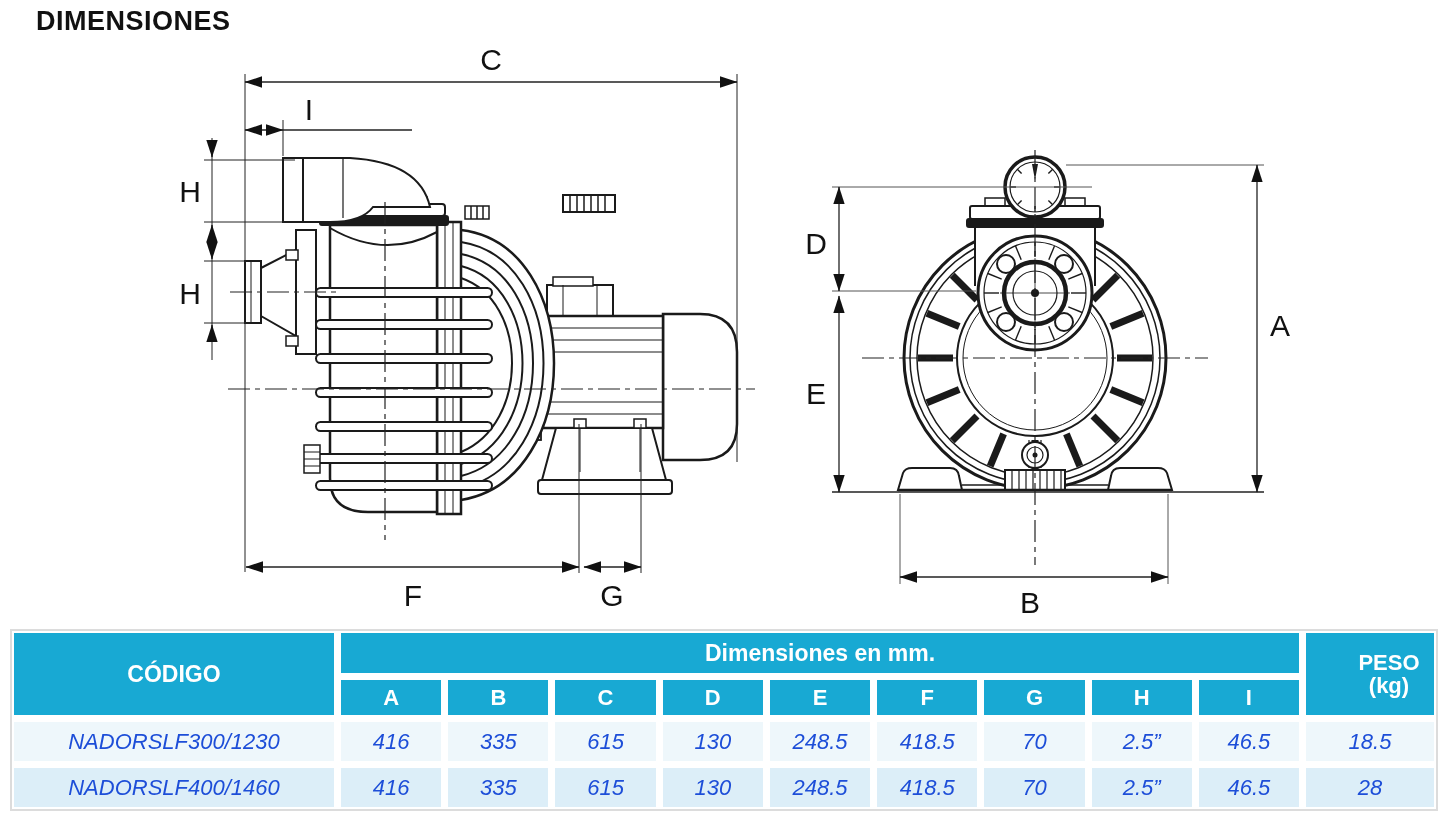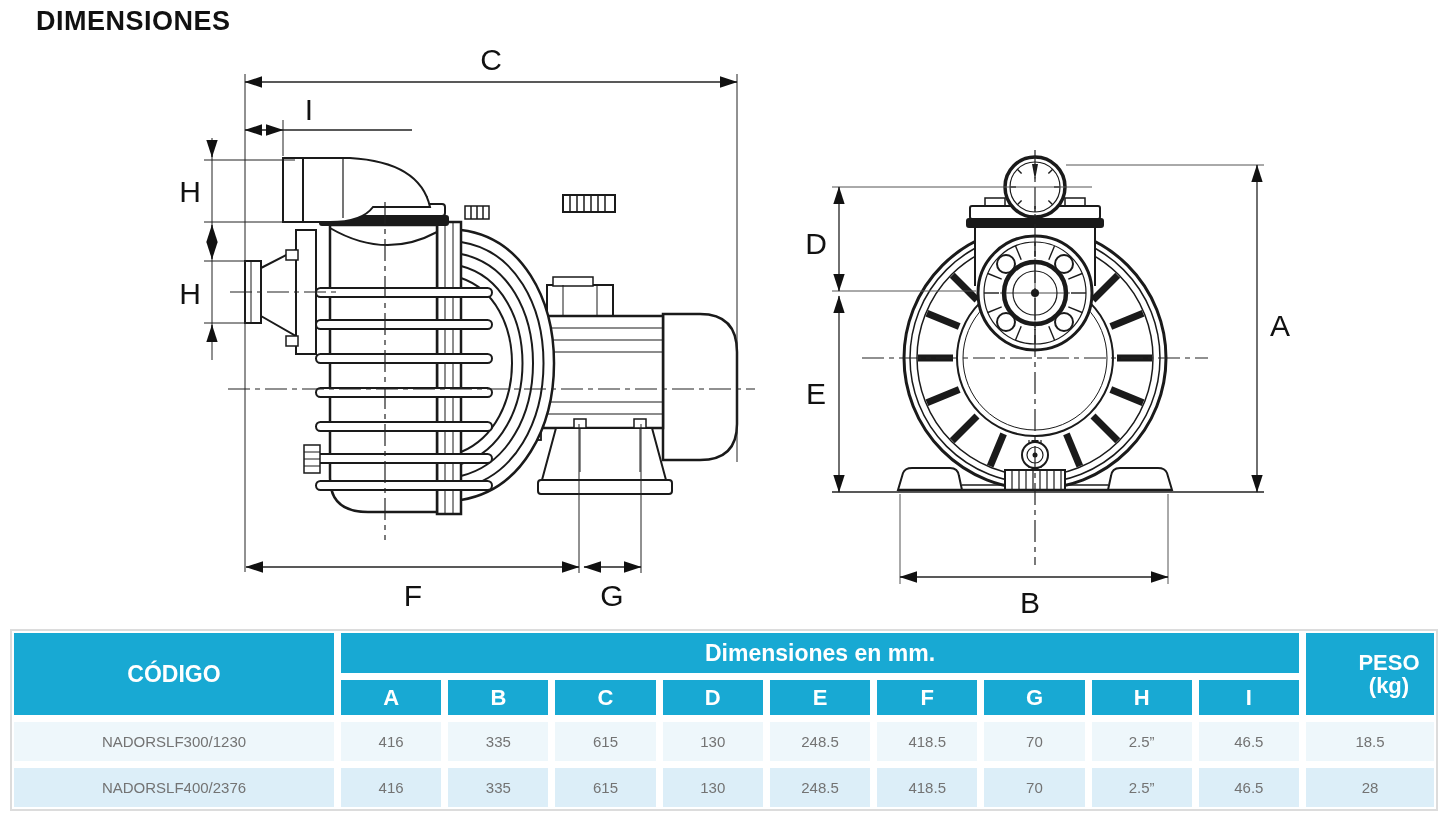--- a/index.html
+++ b/index.html
@@ -26,21 +26,21 @@
     grid-template-rows:40px 35px 39px 39px;
     gap:7px;
   }
   .hd{
     background:#18a9d3;color:#fff;font-weight:bold;
     display:flex;align-items:center;justify-content:center;
     font-size:22px;text-align:center;line-height:1.05;
   }
   .cell{
     display:flex;align-items:center;justify-content:center;
-    font-size:15px;color:#737373;
+    font-size:22px;color:#1d4ed8;font-style:italic;
   }
   .r1{background:#eef7fb;}
   .r2{background:#dceef8;}
   .span-rows{grid-row:1/3;}
   .span-cols{grid-column:2/11;}
   .peso-hd{grid-column:11;grid-row:1/3;flex-direction:column;padding-left:38px;}
 </style>
 </head>
 <body>
 
@@ -315,21 +315,21 @@
     <div class="cell r1">335</div>
     <div class="cell r1">615</div>
     <div class="cell r1">130</div>
     <div class="cell r1">248.5</div>
     <div class="cell r1">418.5</div>
     <div class="cell r1">70</div>
     <div class="cell r1">2.5”</div>
     <div class="cell r1">46.5</div>
     <div class="cell r1">18.5</div>
 
-    <div class="cell r2">NADORSLF400/2376</div>
+    <div class="cell r2">NADORSLF400/1460</div>
     <div class="cell r2">416</div>
     <div class="cell r2">335</div>
     <div class="cell r2">615</div>
     <div class="cell r2">130</div>
     <div class="cell r2">248.5</div>
     <div class="cell r2">418.5</div>
     <div class="cell r2">70</div>
     <div class="cell r2">2.5”</div>
     <div class="cell r2">46.5</div>
     <div class="cell r2">28</div>

